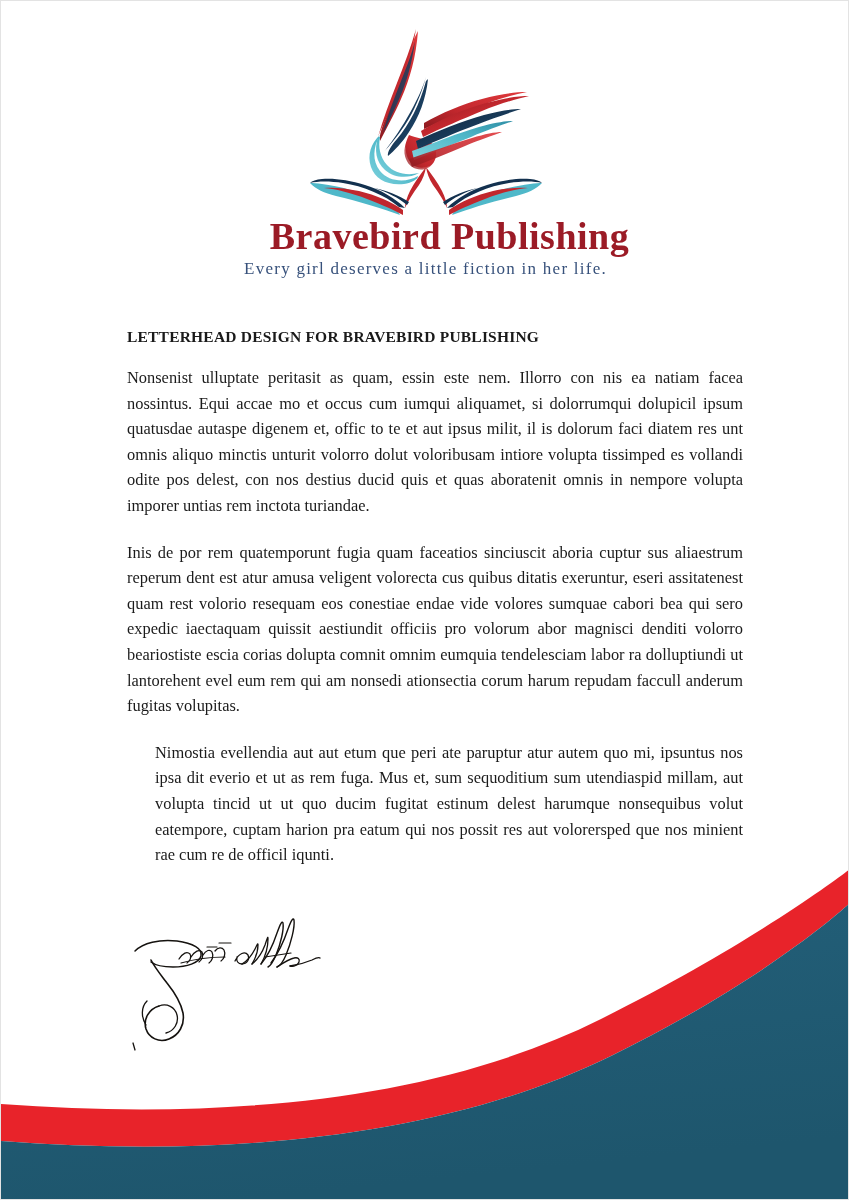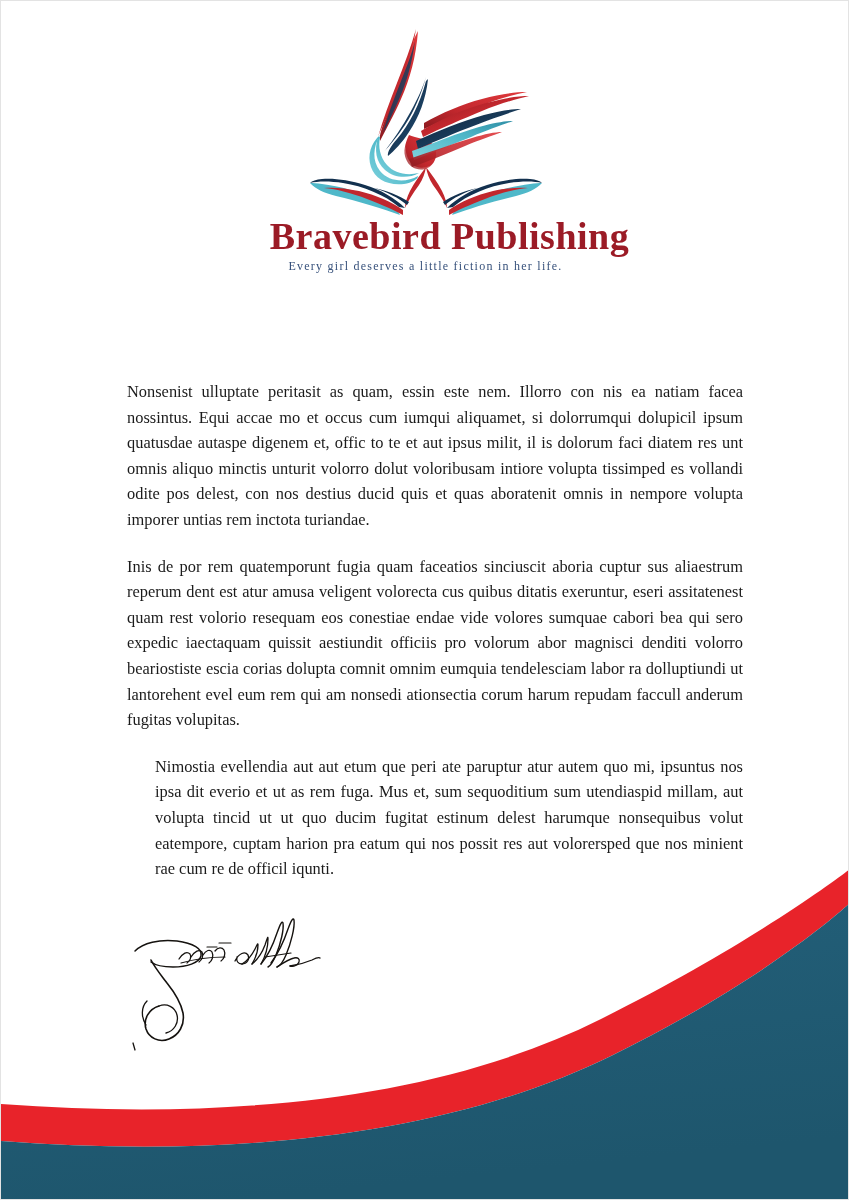--- a/index.html
+++ b/index.html
@@ -37,42 +37,42 @@
     font-size: 38px;
     font-weight: bold;
     color: #9b1b26;
     letter-spacing: 0.5px;
     line-height: 1.02;
     margin-top: -2px;
     padding-left: 48px;
   }
   .brand-tagline {
     font-family: "Liberation Serif", serif;
-    font-size: 12px;
+    font-size: 17px;
     color: #37517b;
     letter-spacing: 1.25px;
     margin-top: 3px;
   }
 
   
   .doc-heading {
     position: absolute;
     left: 126px;
     top: 327px;
     width: 620px;
     font-family: "Liberation Serif", serif;
     font-size: 15.5px;
     font-weight: bold;
     color: #1a1a1a;
     letter-spacing: 0.2px;
   }
   .body-copy {
     position: absolute;
     left: 126px;
-    top: 378px;
+    top: 364px;
     width: 616px;
   }
   .body-copy p {
     margin: 0 0 21px 0;
     font-family: "Liberation Serif", serif;
     font-size: 16.4px;
     line-height: 25.6px;
     color: #1b1b1b;
     text-align: justify;
     hyphens: auto;
@@ -194,20 +194,21 @@
                C250 170 234 174 219 180 C203 186 190 192 183 196 Z" fill="#c1272d"></path>
 
       <path d="M141 186 C133 179 121 173 108 169 C120 171 134 177 143 183 Z" fill="#13314f"></path>
       <path d="M179 186 C187 179 199 173 212 169 C200 171 186 177 177 183 Z" fill="#13314f"></path>
     </svg>
 
     <div class="brand-name">Bravebird Publishing</div>
     <div class="brand-tagline">Every girl deserves a little fiction in her life.</div>
   </div>
 
+  <div class="doc-heading">LETTERHEAD DESIGN FOR BRAVEBIRD PUBLISHING</div>
 
   <div class="body-copy">
     <p>Nonsenist ulluptate peritasit as quam, essin este nem. Illorro con nis ea natiam facea nossintus. Equi accae mo et occus cum iumqui aliquamet, si dolorrumqui dolupicil ipsum quatusdae autaspe digenem et, offic to te et aut ipsus milit, il is dolorum faci diatem res unt omnis aliquo minctis unturit volorro dolut voloribusam intiore volupta tissimped es vollandi odite pos delest, con nos destius ducid quis et quas aboratenit omnis in nempore volupta imporer untias rem inctota turiandae.</p>
     <p>Inis de por rem quatemporunt fugia quam faceatios sinciuscit aboria cuptur sus aliaestrum reperum dent est atur amusa veligent volorecta cus quibus ditatis exeruntur, eseri assitatenest quam rest volorio resequam eos conestiae endae vide volores sumquae cabori bea qui sero expedic iaectaquam quissit aestiundit officiis pro volorum abor magnisci denditi volorro beariostiste escia corias dolupta comnit omnim eumquia tendelesciam labor ra dolluptiundi ut lantorehent evel eum rem qui am nonsedi ationsectia corum harum repudam faccull anderum fugitas volupitas.</p>
     <p>Nimostia evellendia aut aut etum que peri ate paruptur atur autem quo mi, ipsuntus nos ipsa dit everio et ut as rem fuga. Mus et, sum sequoditium sum utendiaspid millam, aut volupta tincid ut ut quo ducim fugitat estinum delest harumque nonsequibus volut eatempore, cuptam harion pra eatum qui nos possit res aut volorersped que nos minient rae cum re de officil iqunti.</p>
   </div>
 
   <div class="signature">
     <svg width="240" height="140" viewBox="0 0 240 140">
       <g fill="none" stroke="#15120f" stroke-linecap="round" stroke-linejoin="round">

